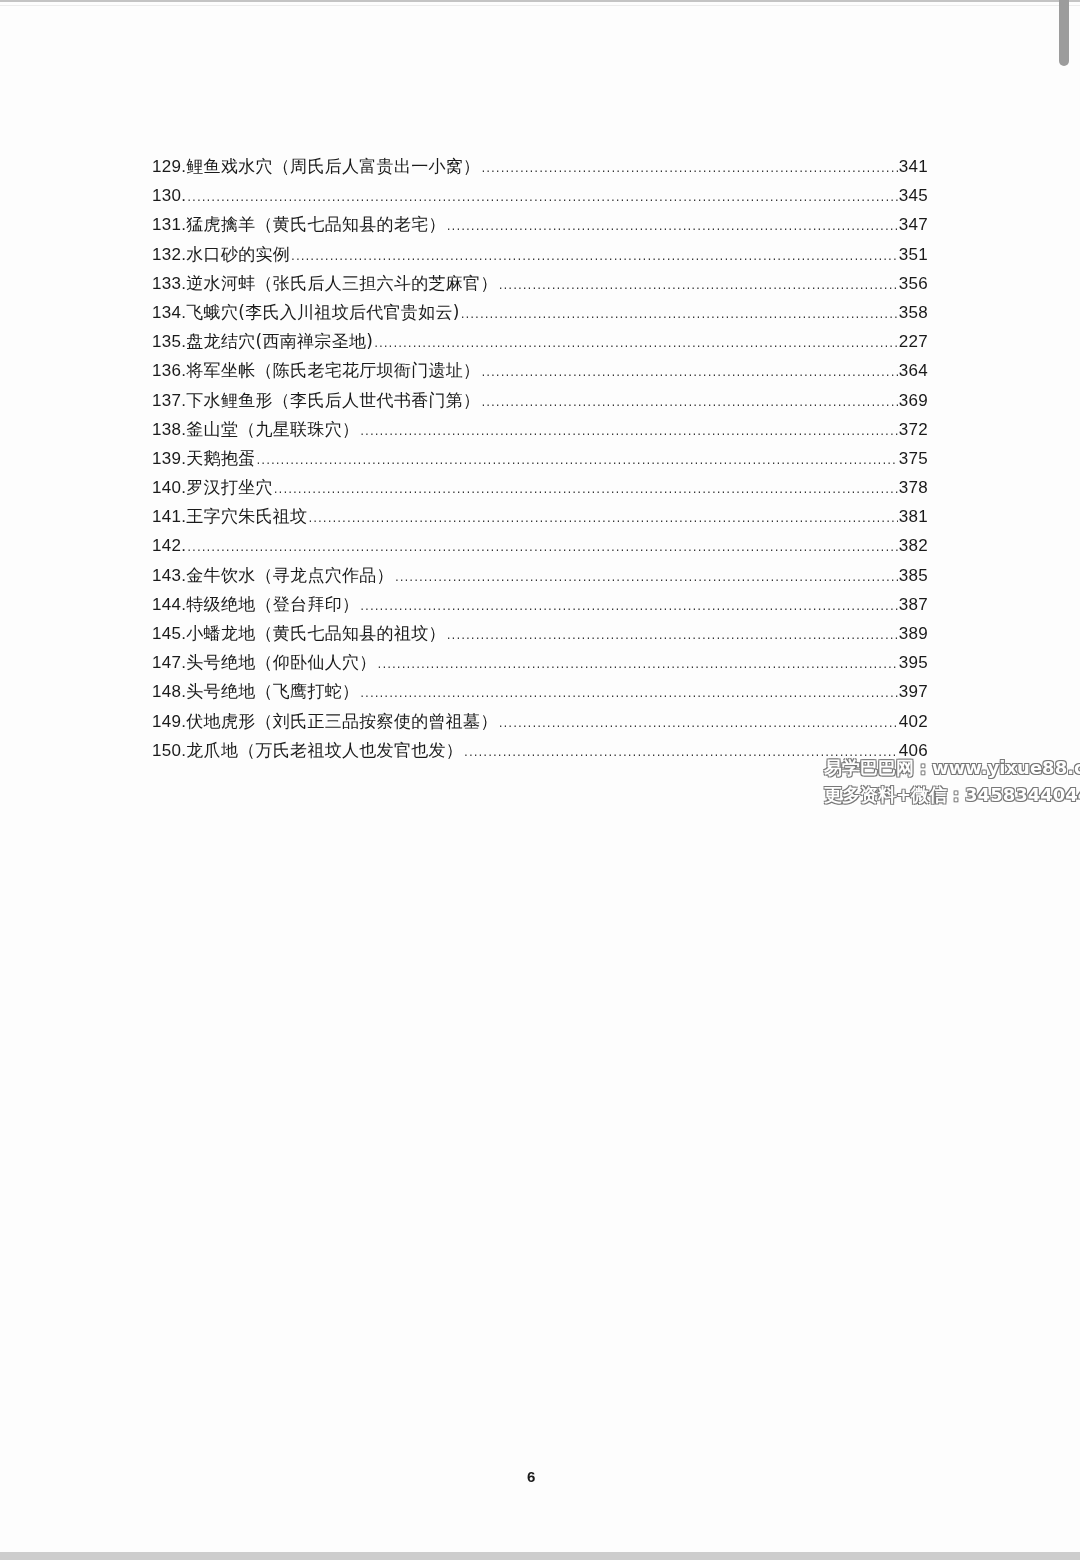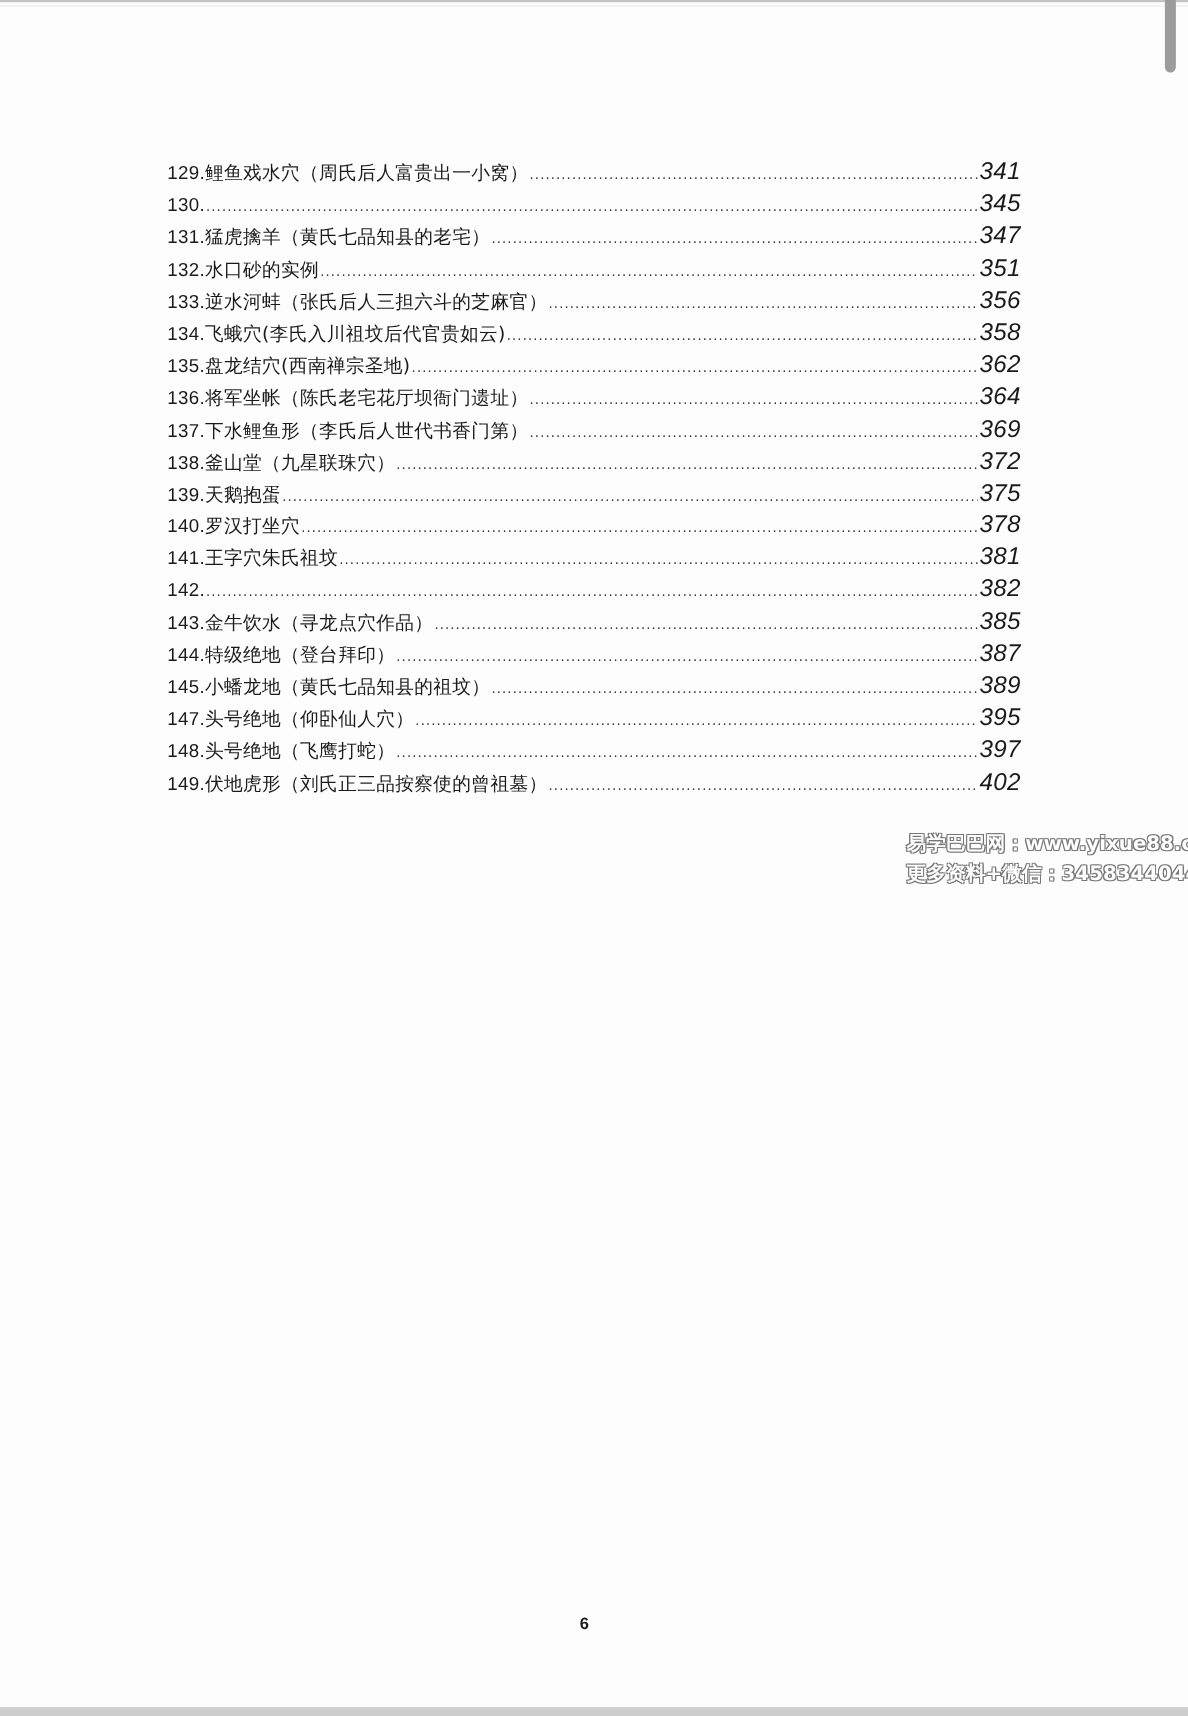--- a/index.html
+++ b/index.html
@@ -9,35 +9,35 @@
     font-family: "DejaVu Sans", "Liberation Sans", sans-serif;
     color: #1a1a1a;
   }
   .top-border { position: absolute; left: 0; top: 0; width: 1080px; height: 2px; background: #c4c4c4; }
   .top-border2 { position: absolute; left: 0; top: 5px; width: 1080px; height: 1px; background: #ececec; }
   .bottom-border { position: absolute; left: 0; top: 1552px; width: 1080px; height: 8px; background: #cdcdcd; }
   .scrollbar {
     position: absolute; left: 1059px; top: 0; width: 10px; height: 66px;
     background: #9c9c9c; border-radius: 0 0 5px 5px;
   }
-  .toc { position: absolute; left: 152px; top: 141px; width: 776px; }
+  .toc { position: absolute; left: 152px; top: 152px; width: 776px; }
   .toc-row {
     display: flex; align-items: baseline; height: 29.2px;
     font-size: 17px; line-height: 29px; letter-spacing: 0.3px;
   }
   .toc-num { font-family: "Liberation Sans", sans-serif; font-size: 17px; }
   .toc-title { white-space: nowrap; }
   .toc-dots {
     flex: 1; overflow: hidden; white-space: nowrap; margin: 0 1px;
     color: #333; font-size: 12px; letter-spacing: 1px;
   }
   .toc-dots::before {
     content: "..............................................................................................................................................................................................................";
   }
-  .toc-page { font-family: "Liberation Sans", sans-serif; font-size: 22px; font-style: italic; }
+  .toc-page { font-family: "Liberation Sans", sans-serif; font-size: 17px; }
   .page-number {
     position: absolute; left: 527px; top: 1468px; font-size: 15px; font-weight: bold;
     font-family: "Liberation Sans", sans-serif;
   }
   .watermark {
     position: absolute; left: 824px; top: 754px; width: 250px;
     font-size: 18px; line-height: 27px; color: #fff; font-weight: bold;
     text-shadow: -1px -1px 0 #777, 1px -1px 0 #777, -1px 1px 0 #777, 1px 1px 0 #777;
     white-space: nowrap;
   }
@@ -82,21 +82,21 @@
     <div class="toc-row">
       <span class="toc-num">134.</span>
       <span class="toc-title">飞蛾穴(李氏入川祖坟后代官贵如云)</span>
       <span class="toc-dots"></span>
       <span class="toc-page">358</span>
     </div>
     <div class="toc-row">
       <span class="toc-num">135.</span>
       <span class="toc-title">盘龙结穴(西南禅宗圣地)</span>
       <span class="toc-dots"></span>
-      <span class="toc-page">362</span>
+      <span class="toc-page">227</span>
     </div>
     <div class="toc-row">
       <span class="toc-num">136.</span>
       <span class="toc-title">将军坐帐（陈氏老宅花厅坝衙门遗址）</span>
       <span class="toc-dots"></span>
       <span class="toc-page">364</span>
     </div>
     <div class="toc-row">
       <span class="toc-num">137.</span>
       <span class="toc-title">下水鲤鱼形（李氏后人世代书香门第）</span>
@@ -161,20 +161,26 @@
       <span class="toc-title">头号绝地（飞鹰打蛇）</span>
       <span class="toc-dots"></span>
       <span class="toc-page">397</span>
     </div>
     <div class="toc-row">
       <span class="toc-num">149.</span>
       <span class="toc-title">伏地虎形（刘氏正三品按察使的曾祖墓）</span>
       <span class="toc-dots"></span>
       <span class="toc-page">402</span>
     </div>
+    <div class="toc-row">
+      <span class="toc-num">150.</span>
+      <span class="toc-title">龙爪地（万氏老祖坟人也发官也发）</span>
+      <span class="toc-dots"></span>
+      <span class="toc-page">406</span>
+    </div>
   </div>
 
 <div class="page-number">6</div>
 
 <div class="watermark">
   <div>易学巴巴网：www.yixue88.cn</div>
   <div>更多资料+微信：3458344044</div>
 </div>
 
 <div class="bottom-border"></div>

